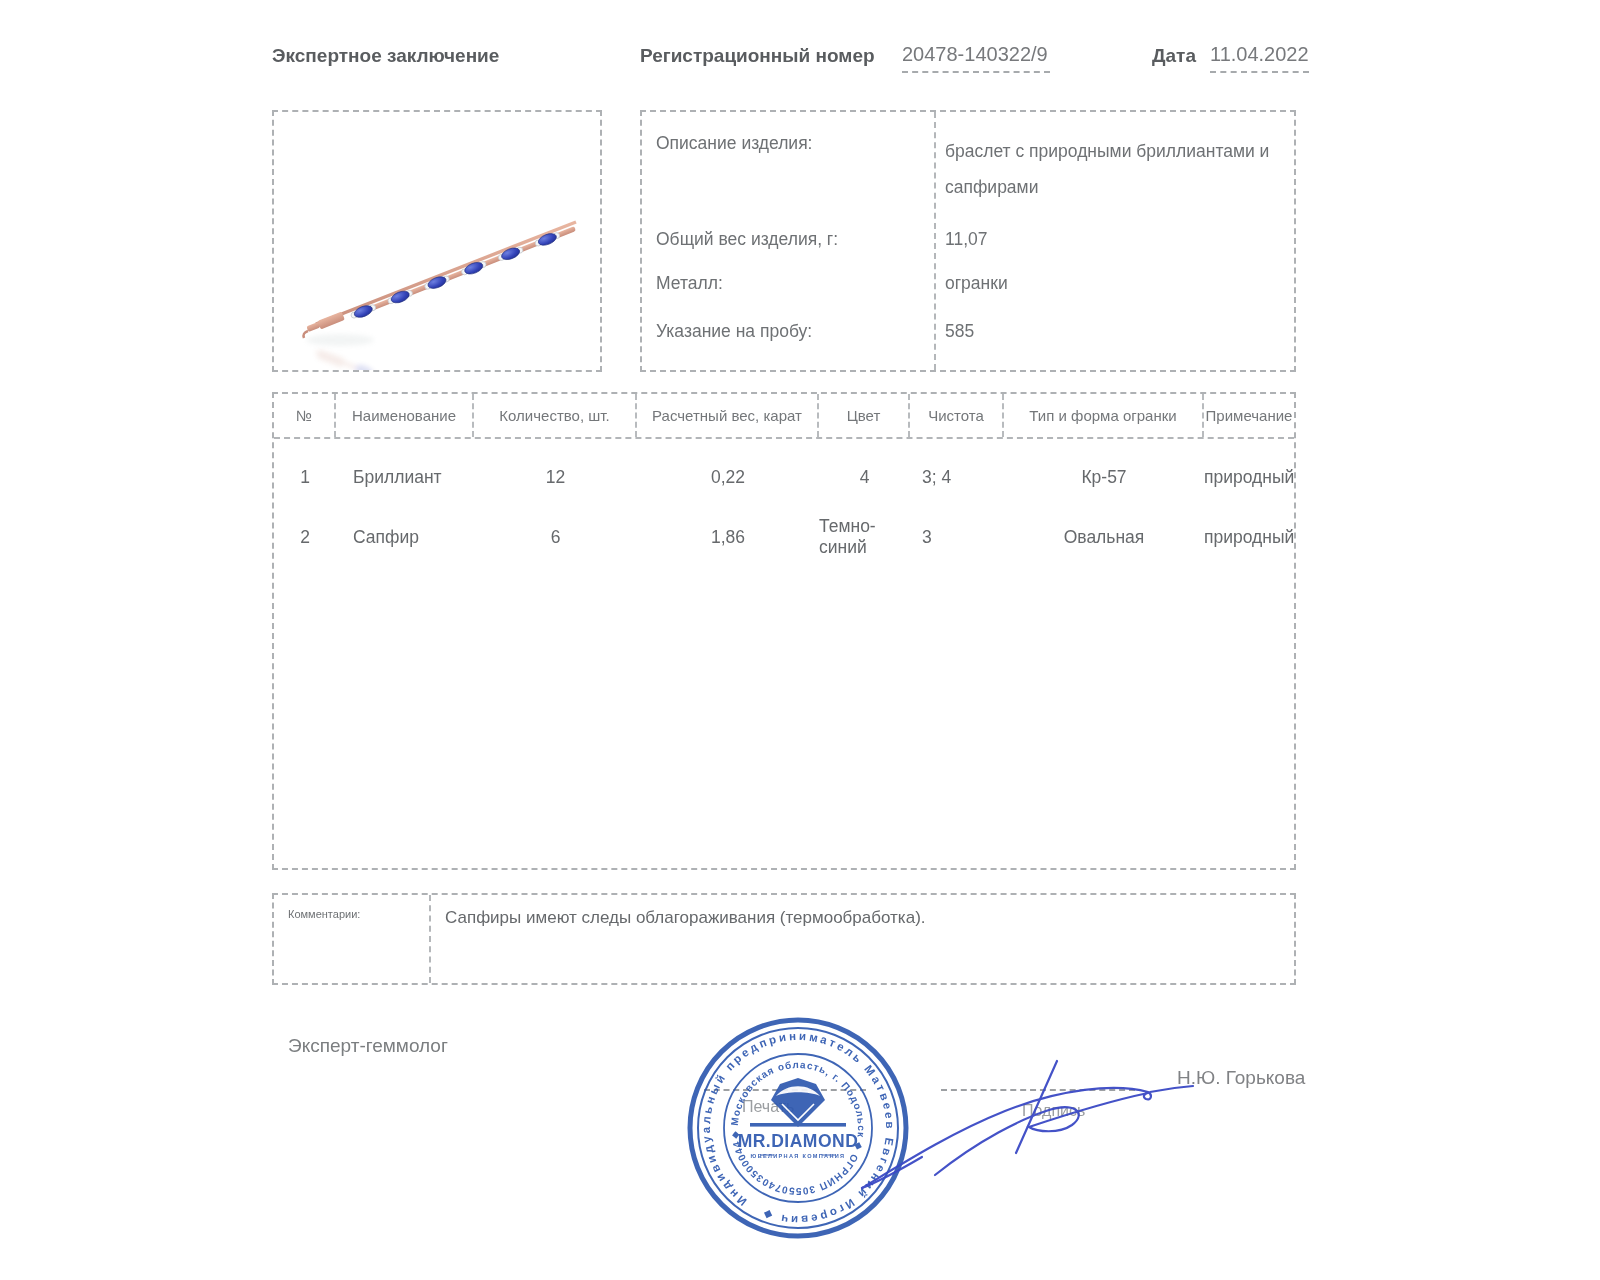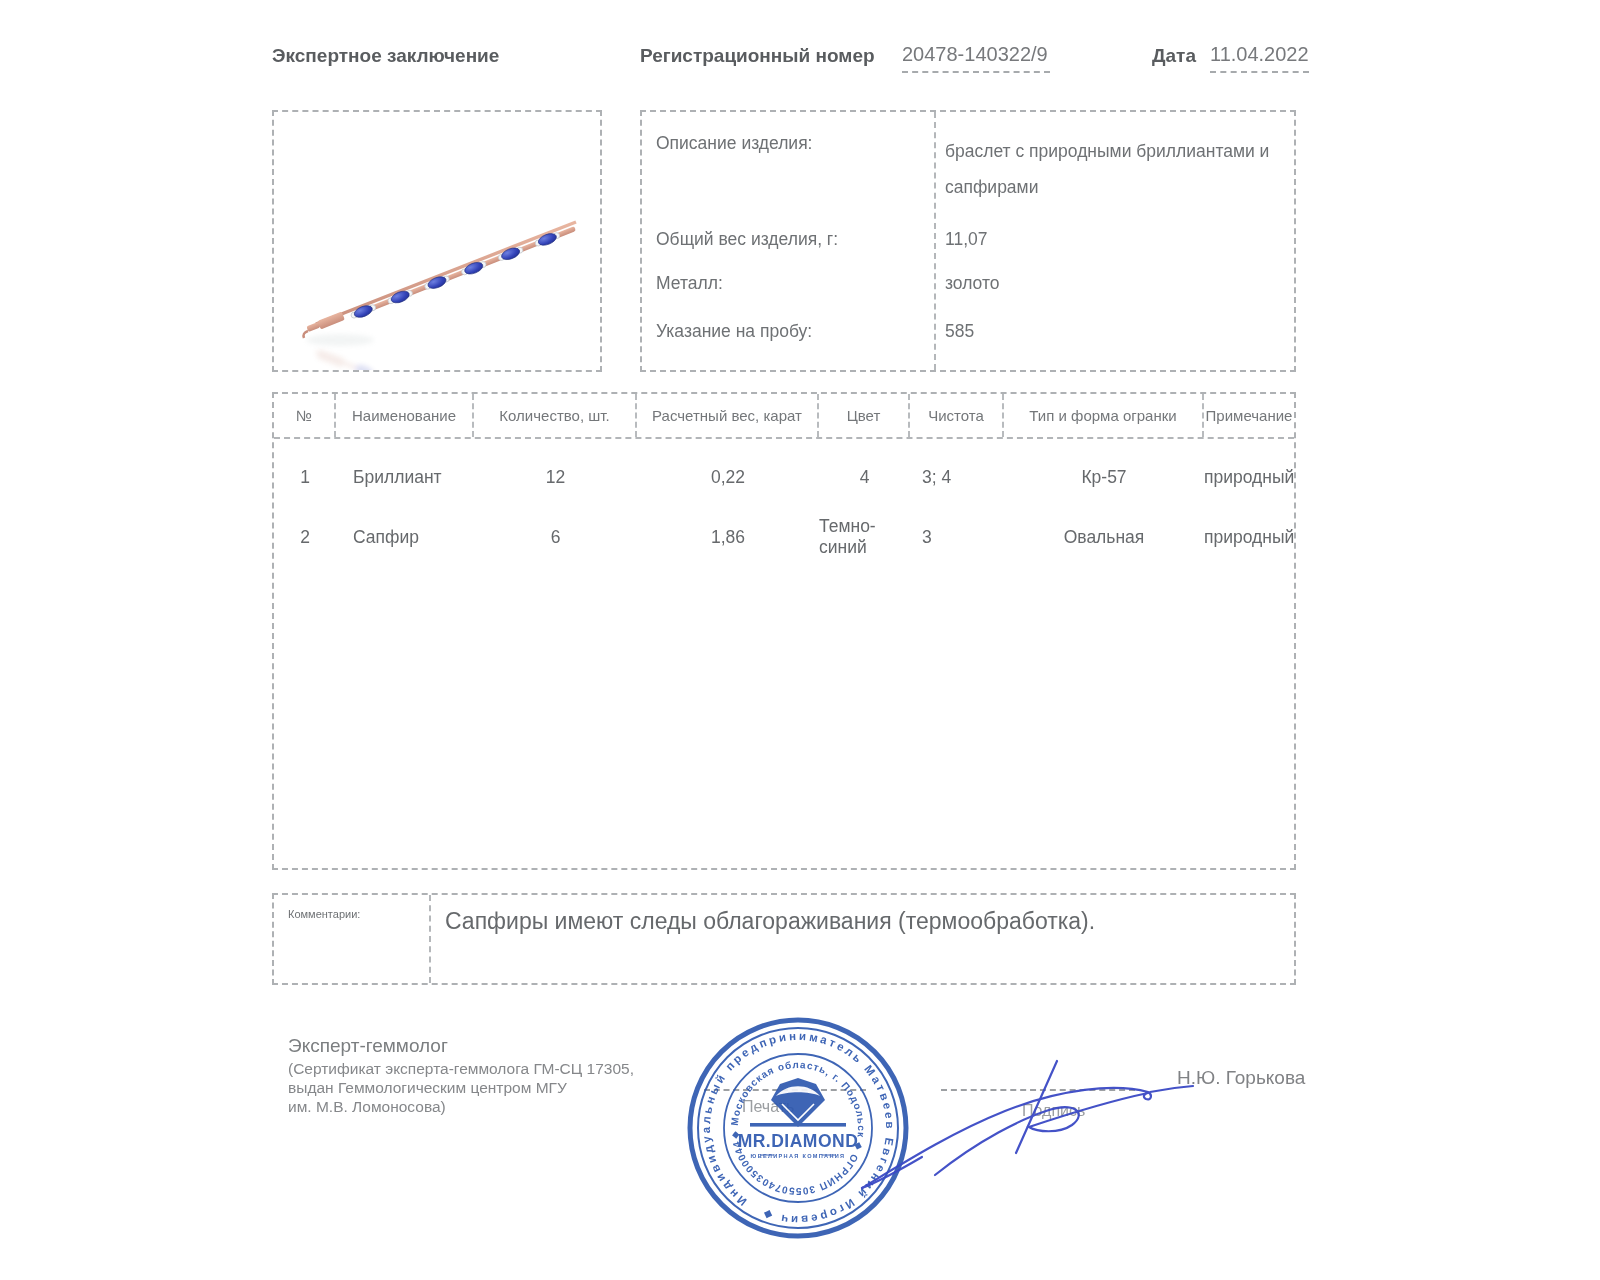--- a/index.html
+++ b/index.html
@@ -26,21 +26,21 @@
   .t-head > div { display:flex; align-items:center; justify-content:center; font-size:15px; color:#74777a; border-right:2px dashed #b8bbbe; }
   .t-head > div:last-child { border-right:none; }
   .t-row { display:grid; grid-template-columns:62px 138px 163px 182px 91px 94px 200px auto; height:60px; }
   .t-row > div { display:flex; align-items:center; justify-content:center; font-size:17.5px; color:#66696c; }
   .t-row > div.cl { justify-content:flex-start; }
   .t-row > div.c1 { padding-left:17px; }
   .t-row > div.c5 { padding-left:12px; }
 
   
   .c-label { font-size:11px; color:#6e7174; }
-  .c-text  { font-size:23px; color:#66696c; }
+  .c-text  { font-size:17px; color:#66696c; }
 
   
   .f-title { font-size:19px; color:#7b7e80; }
   .f-cert  { font-size:15.5px; line-height:19px; color:#85878a; }
   .sig-line { border-top:2px dashed #9da0a3; height:0; }
   .sig-label { font-size:16px; color:#9b9ea1; }
   .f-name { font-size:19px; color:#808285; }
 
   svg text { font-family:"Liberation Sans","DejaVu Sans",sans-serif; }
 </style>
@@ -124,21 +124,21 @@
   </svg>
 </div>
 
 <div class="abs dbox" style="left:640px;top:110px;width:656px;height:262px;">
   <div class="d-divider"></div>
   <span class="abs d-label" style="left:14px;top:21px;">Описание изделия:</span>
   <span class="abs d-value" style="left:303px;top:21px;width:340px;line-height:36px;margin-top:-7px;padding-top:7px;">браслет с природными бриллиантами и сапфирами</span>
   <span class="abs d-label" style="left:14px;top:117px;">Общий вес изделия, г:</span>
   <span class="abs d-value" style="left:303px;top:117px;">11,07</span>
   <span class="abs d-label" style="left:14px;top:161px;">Металл:</span>
-  <span class="abs d-value" style="left:303px;top:161px;">золото</span>
+  <span class="abs d-value" style="left:303px;top:161px;">огранки</span>
   <span class="abs d-label" style="left:14px;top:209px;">Указание на пробу:</span>
   <span class="abs d-value" style="left:303px;top:209px;">585</span>
 </div>
 
 <div class="abs dbox" style="left:272px;top:392px;width:1024px;height:478px;">
   <div class="t-head">
     <div>№</div>
     <div>Наименование</div>
     <div>Количество, шт.</div>
     <div>Расчетный вес, карат</div>
@@ -171,25 +171,20 @@
 
 <div class="abs dbox" style="left:272px;top:893px;width:1024px;height:92px;">
   <div class="abs" style="left:0;top:0;bottom:0;width:157px;border-right:2px dashed #b4b7ba;">
     <span class="abs c-label" style="left:14px;top:13px;">Комментарии:</span>
   </div>
   <span class="abs c-text" style="left:171px;top:13px;">Сапфиры имеют следы облагораживания (термообработка).</span>
 </div>
 
 <div class="abs" style="left:0;top:1010px;width:1600px;height:270px;">
   <span class="abs f-title" style="left:288px;top:25px;">Эксперт-геммолог</span>
-  <div class="abs f-cert" style="left:288px;top:49px;">
-    <div>(Сертификат эксперта-геммолога ГМ-СЦ 17305,</div>
-    <div>выдан Геммологическим центром МГУ</div>
-    <div>им. М.В. Ломоносова)</div>
-  </div>
 
   <div class="abs sig-line" style="left:704px;top:79px;width:162px;"></div>
   <span class="abs sig-label" style="left:742px;top:88px;">Печать</span>
 
   <div class="abs sig-line" style="left:941px;top:79px;width:194px;"></div>
   <span class="abs sig-label" style="left:1022px;top:92px;">Подпись</span>
 
   <span class="abs f-name" style="left:1177px;top:57px;">Н.Ю. Горькова</span>
 
   <svg class="abs" style="left:686px;top:6px;opacity:0.9;" width="224" height="224" viewBox="0 0 224 224">

